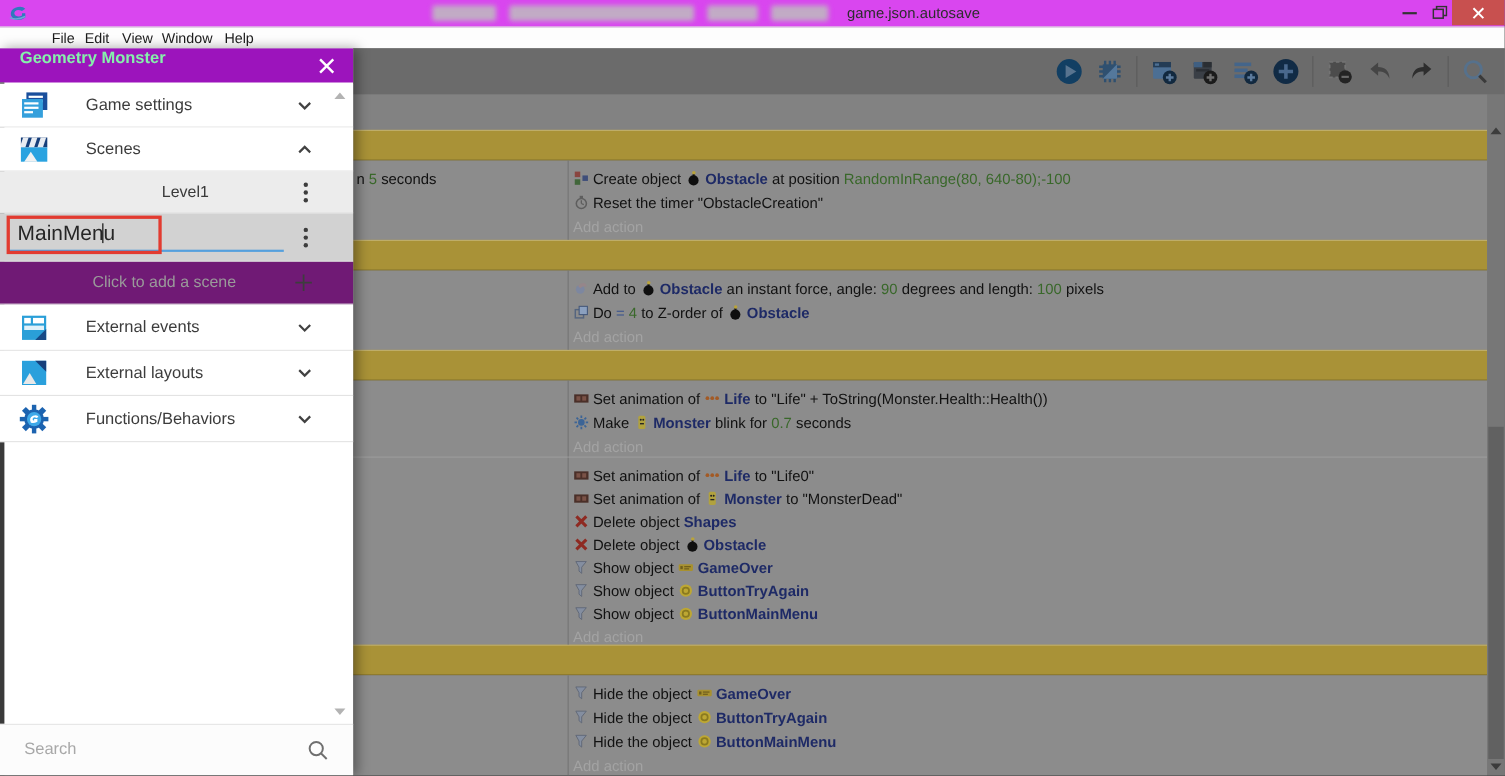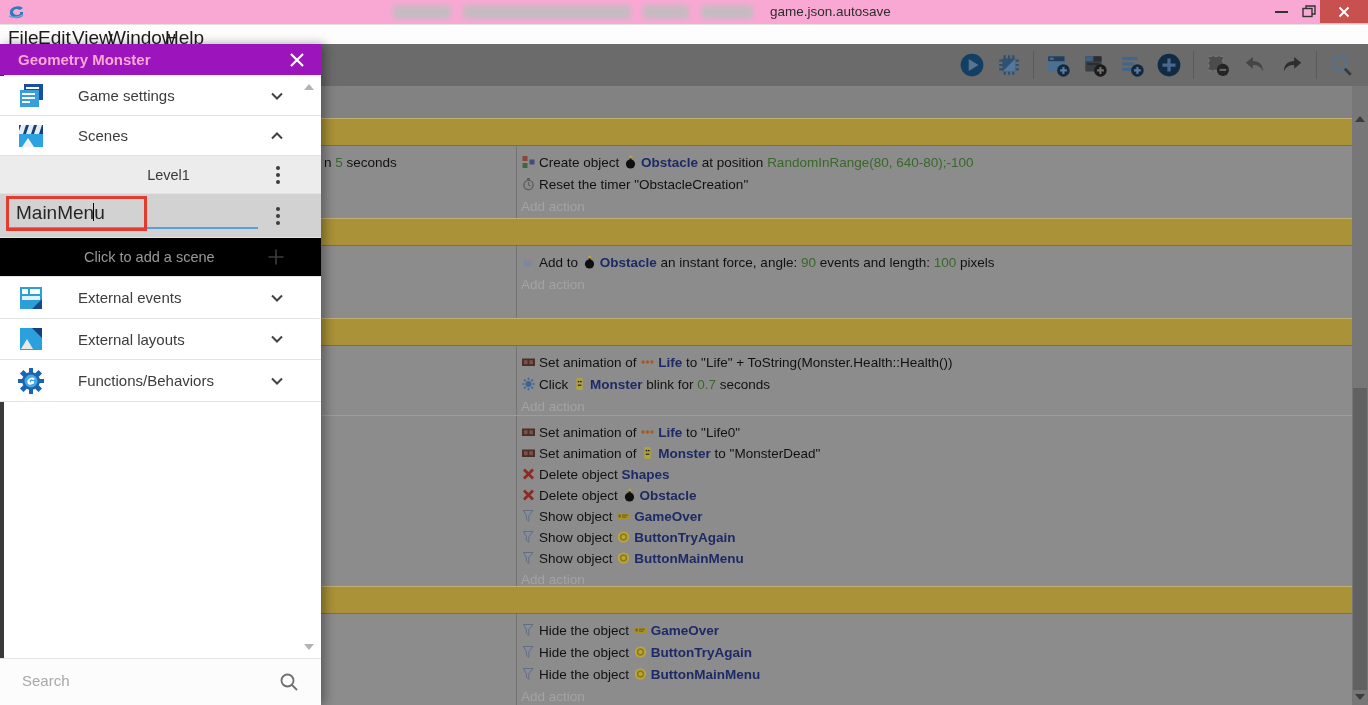--- a/index.html
+++ b/index.html
@@ -1,33 +1,33 @@
 <!DOCTYPE html>
 <html><head>
 <meta charset="utf-8">
 <style>
   html,body{margin:0;padding:0;background:#2b2b2b;}
   *{box-sizing:border-box;font-family:"Liberation Sans",sans-serif;}
   .stage{position:relative;width:1368px;height:705px;overflow:hidden;background:#8c8c8c;}
 
   
-  .titlebar{position:absolute;left:0;top:0;width:1368px;height:25px;background:#f9a8d4;border-bottom:1px solid #e2e2e2;}
+  .titlebar{position:absolute;left:0;top:0;width:1368px;height:25px;background:#d946ef;border-bottom:1px solid #e2e2e2;}
   .logo{position:absolute;left:7px;top:2px;width:20px;height:20px;}
   .blurwrap{position:absolute;left:393px;top:5px;height:14px;display:flex;gap:12px;filter:blur(2.5px);}
   .blurwrap div{background:#bdbdbd;height:14px;border-radius:2px;opacity:.85;}
   .tb-title{position:absolute;left:770px;top:4px;font-size:13.5px;color:#2d2d2d;white-space:nowrap;}
   .winbtn{position:absolute;top:0;height:23px;display:flex;align-items:center;justify-content:center;}
   .btn-min{left:1266px;width:30px;}
   .btn-min i{display:block;width:13px;height:2px;background:#333;}
   .btn-max{left:1294px;width:30px;}
   .btn-close{left:1320px;width:48px;background:#c8504f;}
 
   
   .menubar{position:absolute;left:0;top:25px;width:1368px;height:19px;background:#fdfdfd;}
-  .menubar span{position:absolute;top:2px;font-size:19px;color:#1c1c1c;}
+  .menubar span{position:absolute;top:2px;font-size:13px;color:#1c1c1c;margin-left:39px;}
 
   
   .content{position:absolute;left:321px;top:44px;width:1047px;height:661px;background:#828282;}
   .toolbar{position:absolute;left:0;top:0;width:1047px;height:42px;background:#6b6b6b;display:flex;align-items:center;justify-content:flex-end;padding-right:14px;}
   .tbtn{width:26px;height:26px;margin-left:11px;display:flex;align-items:center;justify-content:center;}
   .tsep{width:1px;height:28px;background:#5a5a5a;margin-left:11px;}
   .events{position:absolute;left:0;top:42px;width:1031px;height:619px;background:#828282;overflow:hidden;}
   .block-spacer{background:#828282;}
   .block-group{background:#a99237;border-top:1px solid rgba(255,255,255,.28);border-bottom:1px solid rgba(0,0,0,.22);}
   .block-event{background:#8c8c8c;display:flex;}
@@ -43,38 +43,38 @@
   .mi{display:inline-block;width:15px;height:14px;vertical-align:-2px;margin-right:3px;}
   .mi svg{display:block;}
   .vscroll{position:absolute;left:1031px;top:42px;width:16px;height:619px;background:#777;}
   .vthumb{position:absolute;left:1px;top:302px;width:14px;height:302px;background:#616161;}
   .varrow{position:absolute;left:3px;width:0;height:0;border-left:5px solid transparent;border-right:5px solid transparent;}
   .varrow.up{top:30px;border-bottom:6px solid #3c3c3c;}
   .varrow.down{top:608px;border-top:6px solid #3c3c3c;}
 
   
   .drawer{position:absolute;left:0;top:44px;width:321px;height:661px;background:#ffffff;box-shadow:4px 0 10px rgba(0,0,0,.35);}
-  .dheader{position:absolute;left:0;top:0;width:321px;height:31px;background:#9c14bc;color:#f9a8d4;display:flex;align-items:center;}
+  .dheader{position:absolute;left:0;top:0;width:321px;height:31px;background:#9c14bc;color:#86efac;display:flex;align-items:flex-start;}
   .dheader .ttl{font-size:15px;font-weight:bold;margin-left:18px;}
   .dclose{position:absolute;right:14px;top:6px;width:20px;height:20px;}
   .dedge{position:absolute;left:0;top:31px;width:4px;height:630px;background:#3a3a3a;}
   .drow{position:absolute;left:0;width:321px;display:flex;align-items:center;background:#fff;border-bottom:1px solid #e3e3e3;}
   .drow .icon28{margin-left:16px;width:30px;height:30px;flex:none;}
   .drow .lbl{margin-left:32px;font-size:15px;color:#3c3c3c;}
   .chev{position:absolute;right:34px;width:20px;height:20px;}
   .kebab{position:absolute;right:36px;width:14px;height:22px;display:flex;flex-direction:column;align-items:center;justify-content:center;gap:3px;}
   .kebab i{width:4px;height:4px;border-radius:50%;background:#3d3d3d;display:block;}
   .scenerow{background:#ececec;justify-content:center;}
   .scenerow .sname{margin-left:16px;font-size:14.5px;color:#3a3a3a;}
   .row-mainmenu{background:#d2d2d2;}
   .mm-input{position:absolute;left:16px;top:8px;width:232px;border:none;outline:none;background:transparent;font-size:19px;color:#262626;padding:0;}
   .mm-underline{position:absolute;left:7px;top:33px;width:251px;height:2px;background:#55a0dd;}
   .mm-caret{position:absolute;left:93px;top:9px;width:1px;height:18px;background:#000;}
   .red-annot{position:absolute;left:6px;top:152px;width:141px;height:35px;border:3px solid #e23b30;z-index:5;pointer-events:none;}
-  .addscene{background:#000000;}
+  .addscene{background:#701a75;}
   .addscene .lbl2{margin-left:84px;font-size:14.5px;color:#9a9a9a;}
   .plus{position:absolute;right:36px;width:18px;height:18px;}
   .searchrow{position:absolute;left:0;top:614px;width:321px;height:47px;background:#fcfcfc;border-top:1px solid #e5e5e5;}
   .search-input{position:absolute;left:20px;top:12px;width:240px;border:none;outline:none;background:transparent;font-size:15px;color:#a21caf;}
   .search-input::placeholder{color:#a8a8a8;}
   .smag{position:absolute;right:22px;top:13px;width:20px;height:20px;}
   .darrow{position:absolute;right:7px;width:0;height:0;border-left:5px solid transparent;border-right:5px solid transparent;}
   .darrow.up{top:40px;border-bottom:6px solid #b3b3b3;}
   .darrow.down{top:600px;border-top:6px solid #b3b3b3;}
 </style>
@@ -228,21 +228,29 @@
         <div class="block-event" style="height: 72px;">
           <div class="cond"></div>
           <div class="acts">
             <div class="line"><span class="mi"><svg width="15" height="14" viewBox="0 0 14 14">
                   <circle cx="6" cy="8" r="4" fill="#7d87a0"></circle>
                   <path d="M4 5 Q7 1 11 3 L12 6 Q9 4 6 7 Z" fill="#96868a"></path>
                 </svg></span><span>Add to </span><span class="mi"><svg width="15" height="14" viewBox="0 0 14 14">
                   <circle cx="7" cy="9" r="4.6" fill="#0f0f0f"></circle>
                   <rect x="6.2" y="3" width="1.8" height="3" fill="#0f0f0f"></rect>
                   <circle cx="7.3" cy="2" r="1.6" fill="#b9a33b"></circle>
-                </svg></span><span class="obj">Obstacle</span><span> an instant force, angle: </span><span class="num">90</span><span> events and length: </span><span class="num">100</span><span> pixels</span></div>
+                </svg></span><span class="obj">Obstacle</span><span> an instant force, angle: </span><span class="num">90</span><span> degrees and length: </span><span class="num">100</span><span> pixels</span></div>
+            <div class="line"><span class="mi"><svg width="15" height="14" viewBox="0 0 14 14">
+                  <rect x="1.5" y="4.5" width="7.5" height="7.5" fill="none" stroke="#55657f" stroke-width="1.3"></rect>
+                  <rect x="5" y="1.5" width="7.5" height="7.5" fill="#8ba0bf" stroke="#46597a" stroke-width="1"></rect>
+                </svg></span><span>Do </span><span class="op">= </span><span class="num">4</span><span> to Z-order of </span><span class="mi"><svg width="15" height="14" viewBox="0 0 14 14">
+                  <circle cx="7" cy="9" r="4.6" fill="#0f0f0f"></circle>
+                  <rect x="6.2" y="3" width="1.8" height="3" fill="#0f0f0f"></rect>
+                  <circle cx="7.3" cy="2" r="1.6" fill="#b9a33b"></circle>
+                </svg></span><span class="obj">Obstacle</span></div>
             <div class="line"><span class="addact">Add action</span></div>
           </div>
         </div>
         <div class="block-group" style="height: 28px;"></div>
         <div class="block-event" style="height: 69px;">
           <div class="cond"></div>
           <div class="acts">
             <div class="line"><span class="mi"><svg width="15" height="14" viewBox="0 0 14 14">
                   <rect x="0.5" y="3.5" width="13" height="7.5" fill="#4a2f28"></rect>
                   <rect x="2.5" y="5.2" width="3.6" height="4" fill="#7a5247"></rect>
@@ -250,21 +258,21 @@
                 </svg></span><span>Set animation of </span><span class="mi"><svg width="15" height="14" viewBox="0 0 14 14">
                   <circle cx="2.6" cy="7" r="1.7" fill="#a35a25"></circle>
                   <circle cx="7" cy="7" r="1.7" fill="#a35a25"></circle>
                   <circle cx="11.4" cy="7" r="1.7" fill="#a35a25"></circle>
                 </svg></span><span class="obj">Life</span><span> to "Life" + ToString(Monster.Health::Health())</span></div>
             <div class="line"><span class="mi"><svg width="15" height="14" viewBox="0 0 14 14">
                   <circle cx="7" cy="7" r="3" fill="#3c6496"></circle>
                   <g stroke="#3c6496" stroke-width="1.6">
                     <path d="M7 0.8 V3 M7 11 V13.2 M0.8 7 H3 M11 7 H13.2 M2.6 2.6 L4.2 4.2 M9.8 9.8 L11.4 11.4 M11.4 2.6 L9.8 4.2 M4.2 9.8 L2.6 11.4"></path>
                   </g>
-                </svg></span><span>Click </span><span class="mi"><svg width="15" height="14" viewBox="0 0 14 14">
+                </svg></span><span>Make </span><span class="mi"><svg width="15" height="14" viewBox="0 0 14 14">
                   <rect x="3.8" y="1" width="6.4" height="12" rx="1.4" fill="#b1a23e"></rect>
                   <circle cx="6" cy="4.6" r="0.9" fill="#222"></circle>
                   <circle cx="8.3" cy="4.6" r="0.9" fill="#222"></circle>
                   <rect x="5.3" y="7.6" width="3.6" height="1.2" fill="#222"></rect>
                 </svg></span><span class="obj">Monster</span><span> blink for </span><span class="num">0.7</span><span> seconds</span></div>
             <div class="line"><span class="addact">Add action</span></div>
           </div>
         </div>
         <div class="block-event dense" style="height: 171px;">
           <div class="cond"></div>

